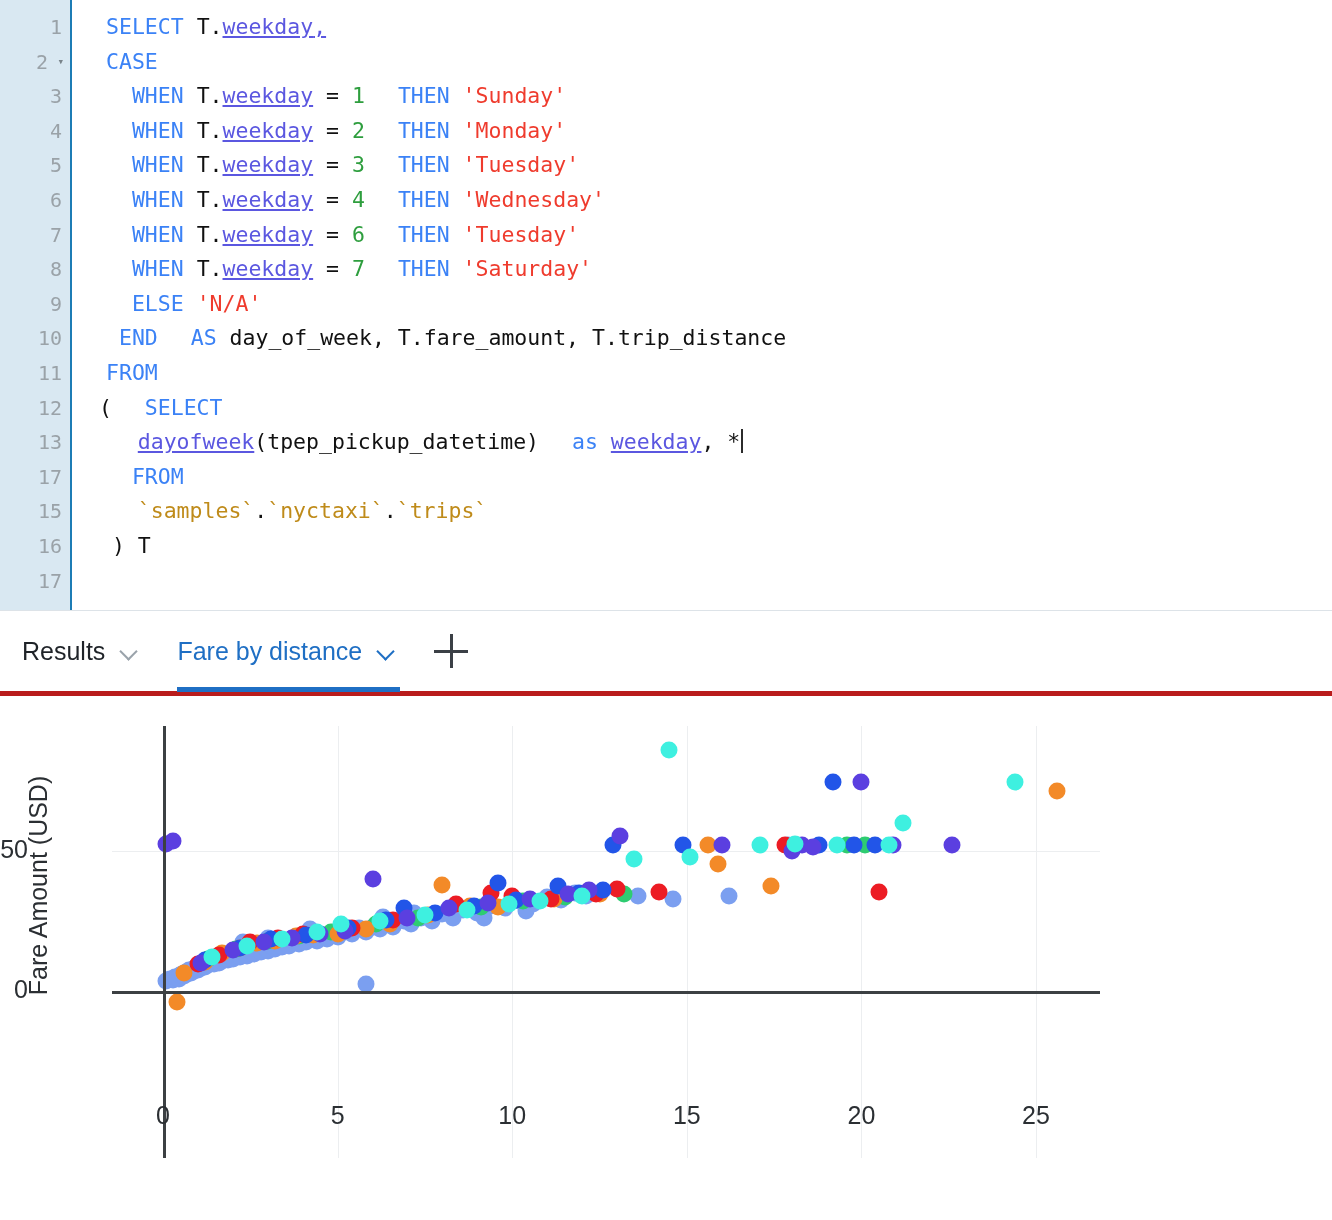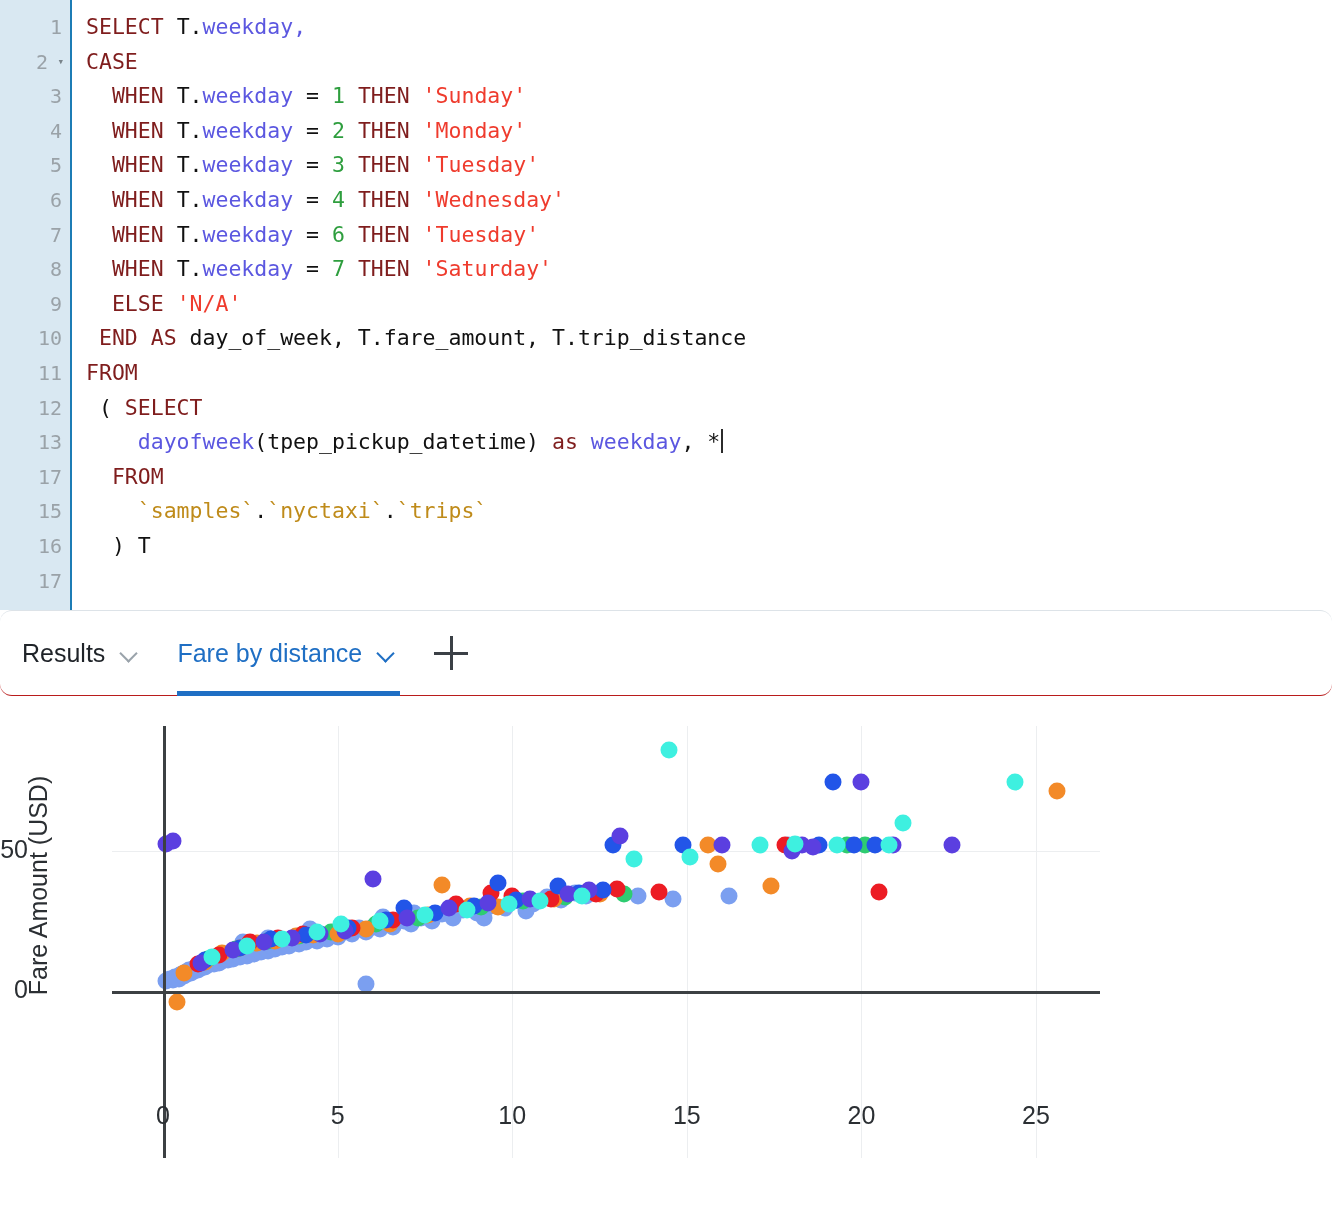--- a/index.html
+++ b/index.html
@@ -59,47 +59,46 @@
     box-sizing: border-box;
   }
   .code-line {
     height: 34.6px;
     line-height: 34.6px;
     font-size: 21.5px;
     white-space: pre;
     color: #111111;
     letter-spacing: 0px;
   }
-  .kw   { color: #7f1d1d; }          
-  .ident{ color: #5b57e0; }          
+  .kw   { color: #3b82f6; margin-left: 20px; }          
+  .ident{ color: #5b57e0; text-decoration: underline; }          
   .num  { color: #2e9e3e; }          
   .str  { color: #ef3b2d; }          
   .tbl  { color: #bf8b1a; }          
   .plain{ color: #111111; }
   .caret {
     display: inline-block;
     width: 2px;
     height: 24px;
     background: #2b2b2b;
     vertical-align: -4px;
     margin-left: 1px;
   }
 
   
   .tabbar {
     position: relative;
     height: 86px;
     border-top: 1px solid #dde3e8;
-    border-bottom: 1px solid #b91c1c;
+    border-bottom: 5px solid #b91c1c;
     display: flex;
     align-items: center;
     padding-left: 22px;
     box-sizing: border-box;
     background: #ffffff;
-    border-radius: 12px;
   }
   .tab {
     display: flex;
     align-items: center;
     height: 100%;
     gap: 16px;
     cursor: pointer;
     position: relative;
     padding-right: 6px;
   }

